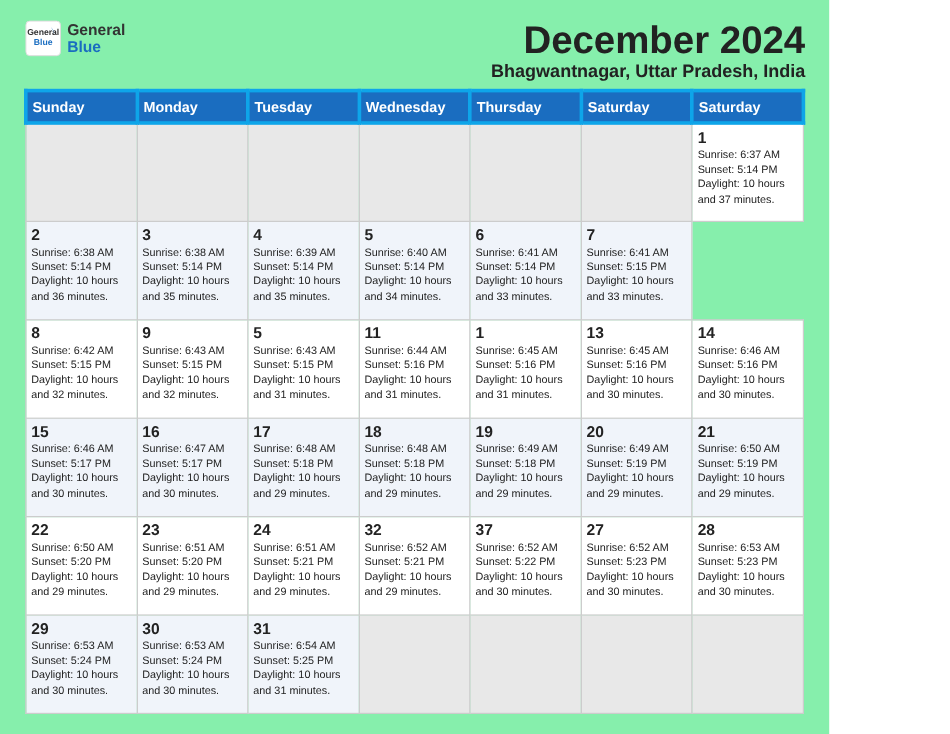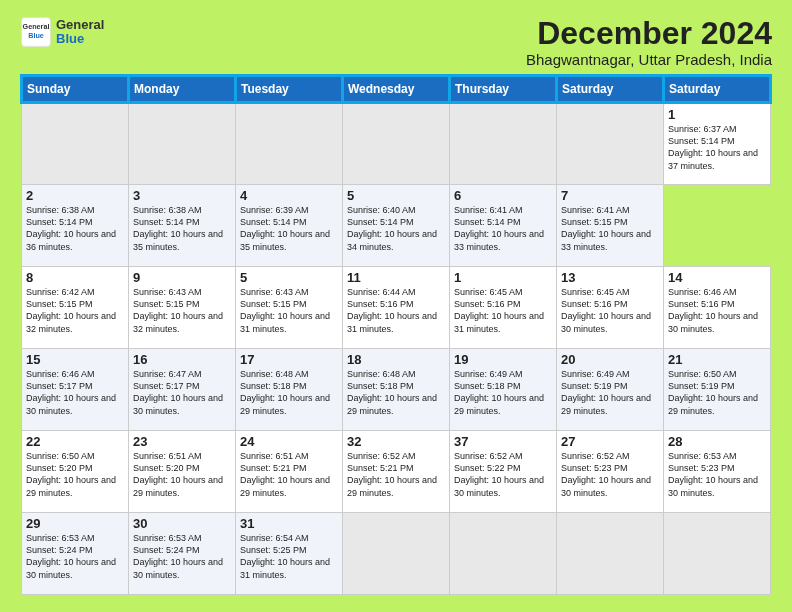--- a/index.html
+++ b/index.html
@@ -4,24 +4,24 @@
   <style>
     * { margin: 0; padding: 0; box-sizing: border-box; }
     body {
       font-family: Arial, sans-serif;
       background: #fff;
       width: 792px;
       height: 612px;
       overflow: hidden;
     }
     .page {
-      width: 792px;
+      width: 691px;
       height: 612px;
       padding: 16px 20px 10px 20px;
-      background: #bef264;
+      background: #86efac;
     }
     .header {
       display: flex;
       justify-content: space-between;
       align-items: flex-start;
       margin-bottom: 6px;
     }
     .logo {
       display: flex;
       align-items: center;
@@ -46,21 +46,21 @@
     }
     .month-title {
       font-size: 32px;
       font-weight: bold;
       color: #222;
       line-height: 1.1;
     }
     .location-title {
       font-size: 15px;
       color: #222;
-      font-weight: normal;
+      font-weight: bold;
     }
     .calendar-table {
       width: 100%;
       border-collapse: collapse;
       table-layout: fixed;
     }
     .calendar-table th {
       background: #1a6dc0;
       color: #fff;
       font-size: 12px;

